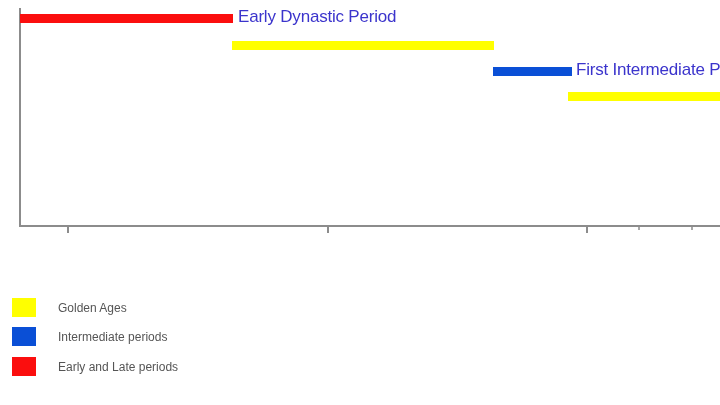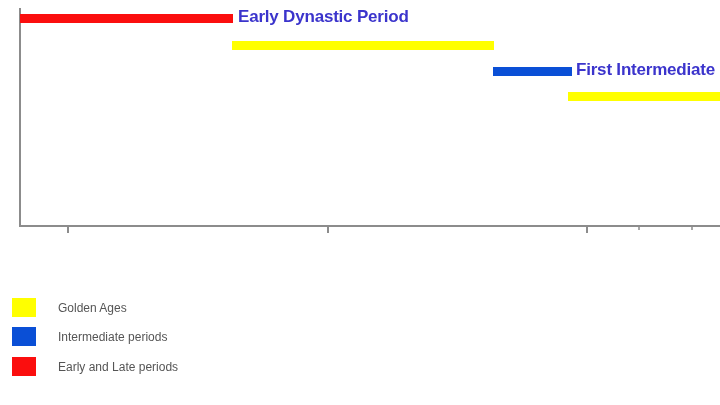--- a/index.html
+++ b/index.html
@@ -56,21 +56,21 @@
     height: 9px;
   }
   .bar.golden    { background: #ffff00; }
   .bar.intermed  { background: #0a4fd6; }
   .bar.earlylate { background: #fb0e0e; }
 
   
   .bar-label {
     position: absolute;
     color: #3b34cc;
-    font-weight: bold;
+    font-weight: normal;
     font-size: 17px;
     font-family: "Liberation Sans", sans-serif;
     white-space: nowrap;
     letter-spacing: -0.2px;
   }
 
   
   .tick-mark {
     position: absolute;
     top: 227px;

